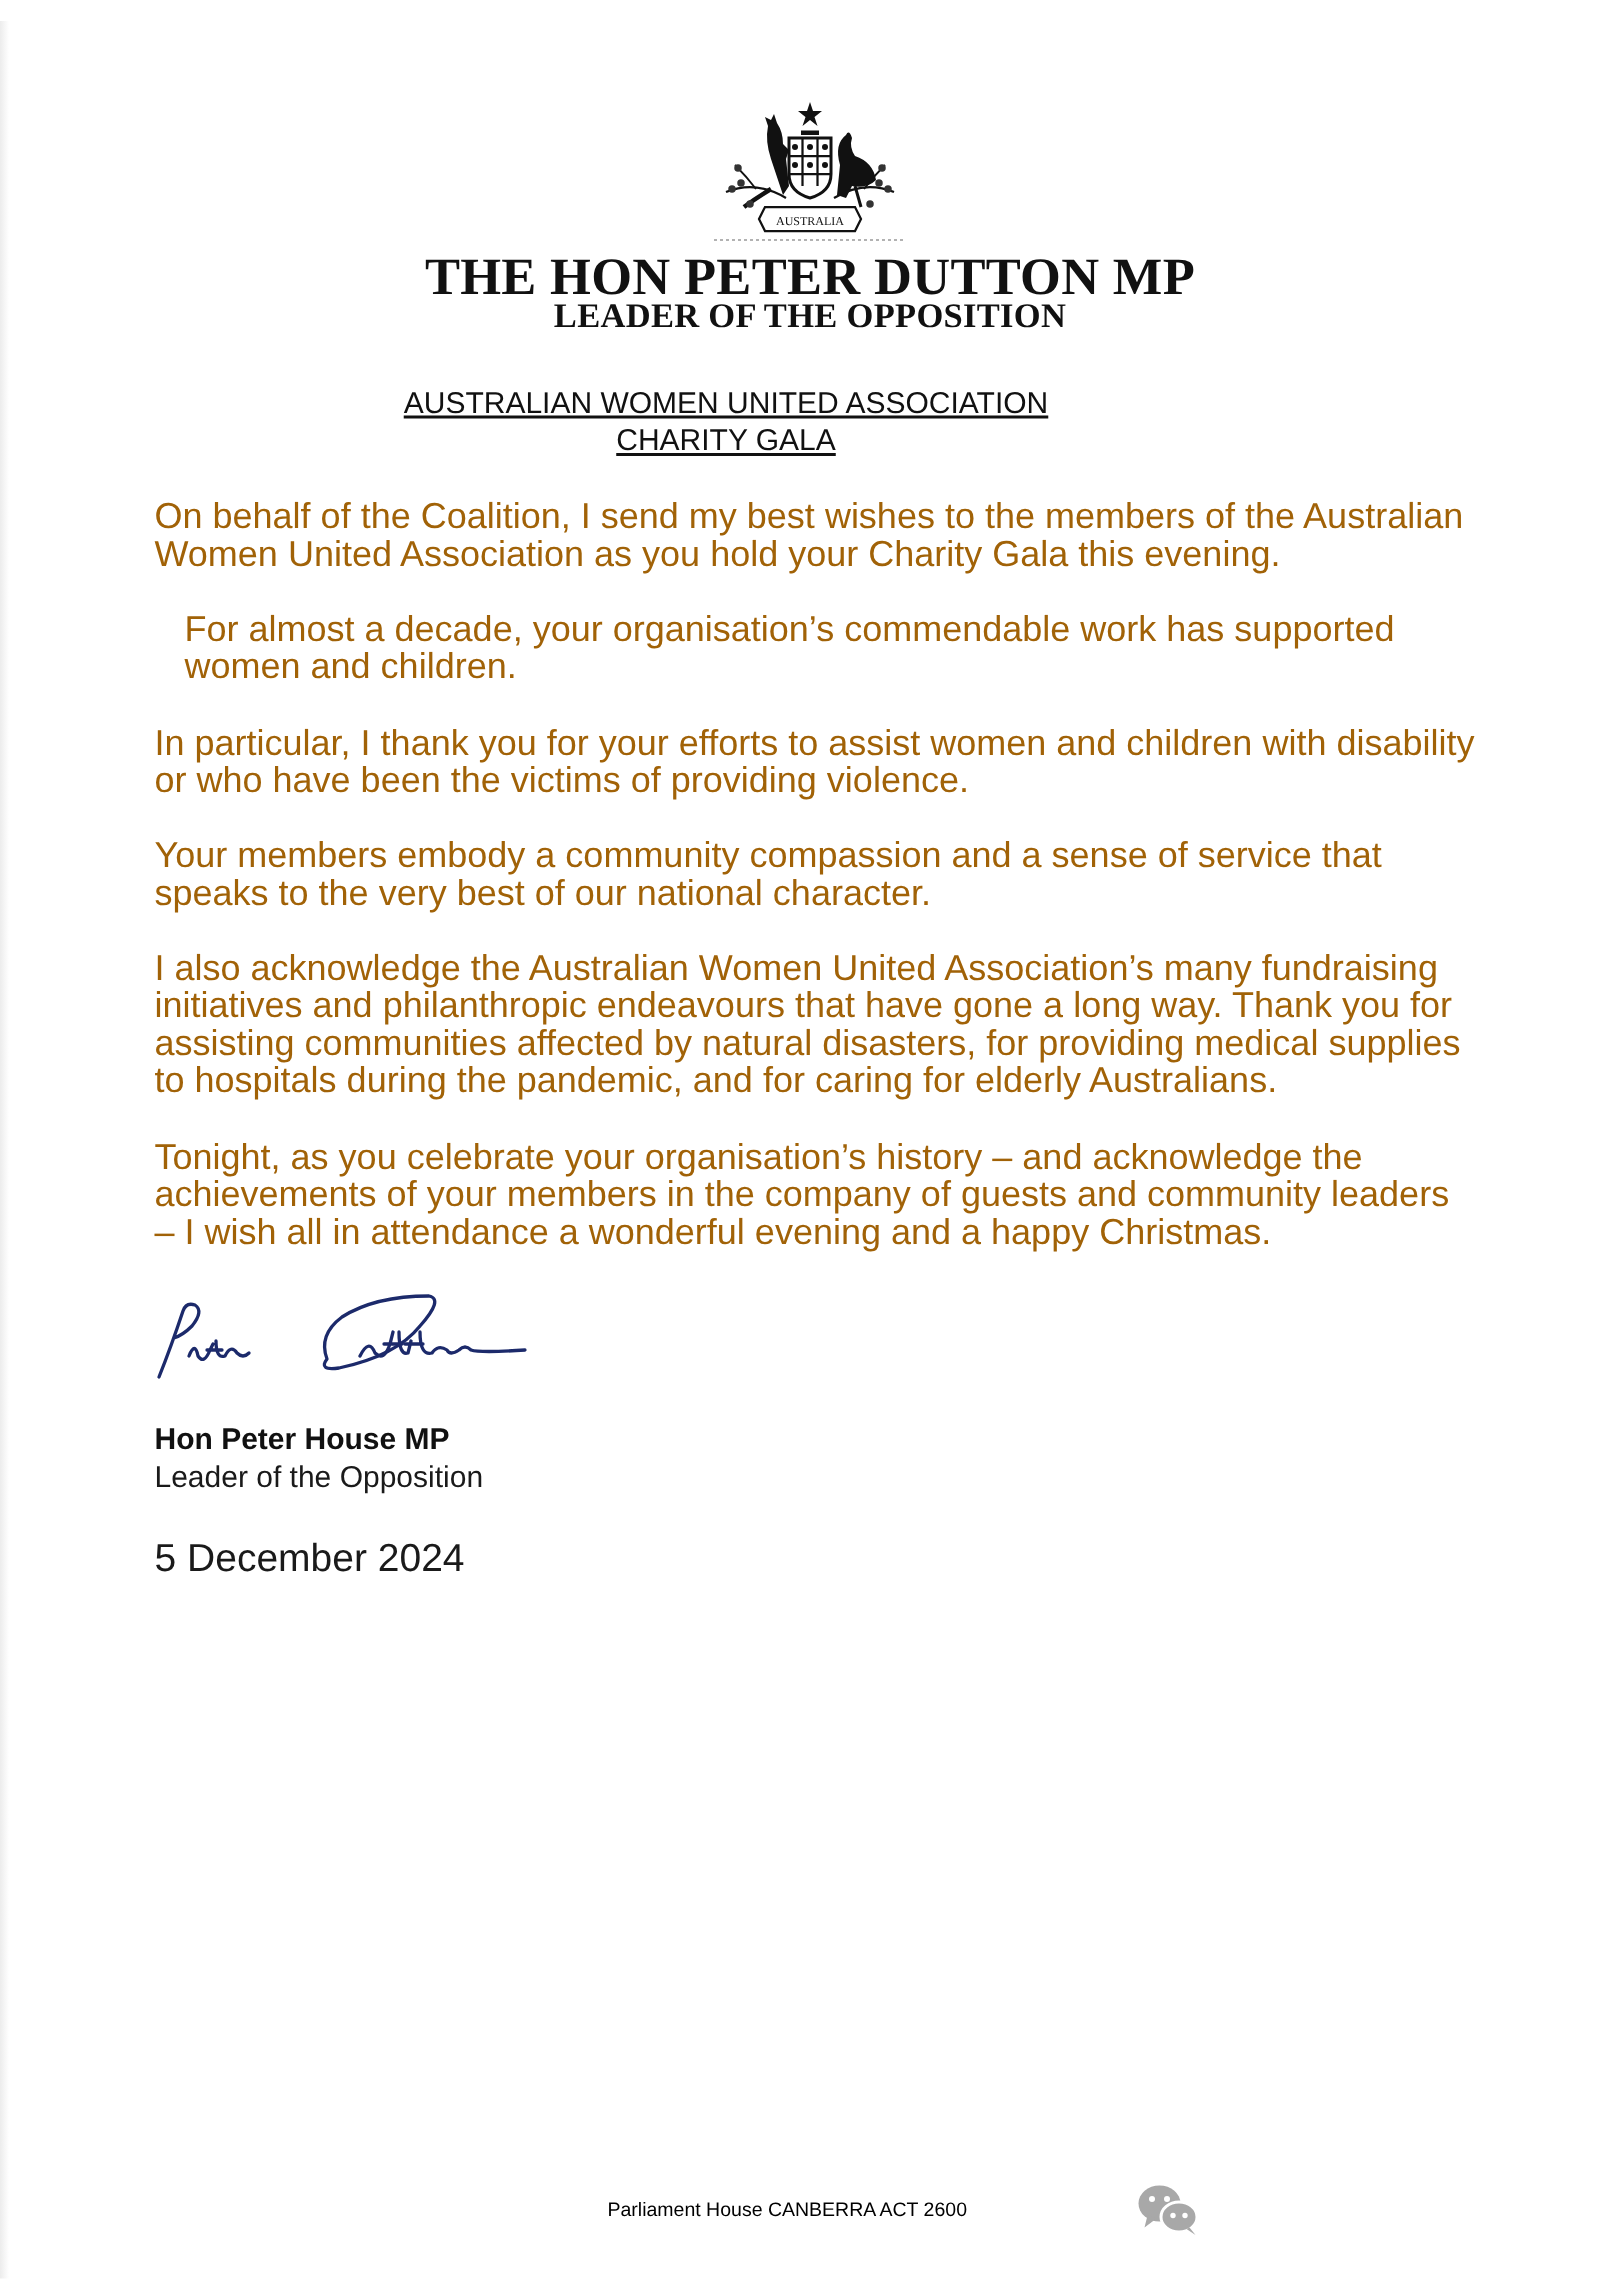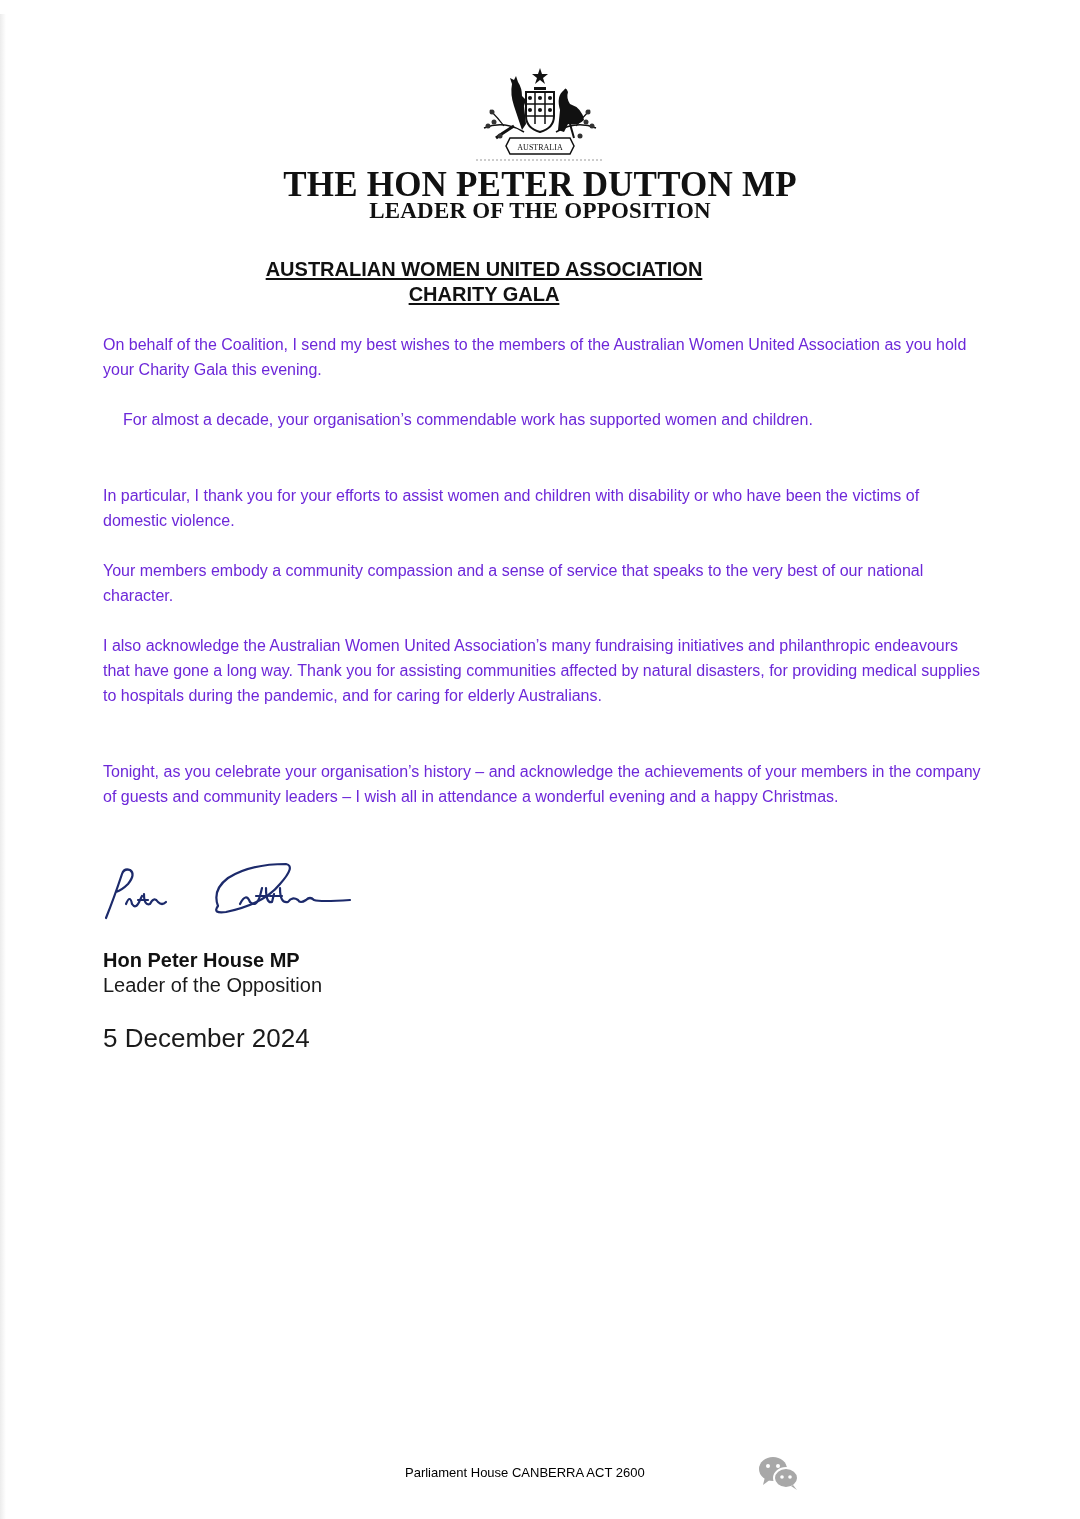--- a/index.html
+++ b/index.html
@@ -7,28 +7,28 @@
   .page-edge { position: absolute; left: 0; top: 14px; width: 6px; height: 1505px; background: linear-gradient(to right, #ececec, #ffffff); }
   .crest { position: absolute; left: 474px; top: 66px; width: 132px; height: 96px; }
   .head-title {
     position: absolute; left: 0; width: 1080px; text-align: center;
     font-family: "Liberation Serif", "DejaVu Serif", serif; font-weight: bold; color: #111;
   }
   .title1 { top: 165px; font-size: 35px; letter-spacing: 0.2px; }
   .title2 { top: 198px; font-size: 23px; letter-spacing: 0.2px; }
   .event-title {
     position: absolute; left: 0; width: 968px; text-align: center;
-    font-family: "Liberation Sans", "DejaVu Sans", sans-serif; font-weight: bold;
+    font-family: "Liberation Sans", "DejaVu Sans", sans-serif; font-weight: normal;
     font-size: 20px; line-height: 25px; top: 257px; color: #111;
   }
   .event-title span { text-decoration: underline; text-underline-offset: 2px; text-decoration-thickness: 1.5px; }
   .body-text {
     position: absolute; left: 103px; width: 880px;
-    font-family: "Liberation Sans", "DejaVu Sans", sans-serif; font-size: 16px;
-    line-height: 25px; color: #6d28d9;
+    font-family: "Liberation Sans", "DejaVu Sans", sans-serif; font-size: 24px;
+    line-height: 25px; color: #a16207;
   }
   .p1 { top: 332px; }
   .p2 { top: 407px; margin-left: 20px; }
   .p3 { top: 483px; }
   .p4 { top: 558px; }
   .p5 { top: 633px; }
   .p6 { top: 759px; }
   .signature { position: absolute; left: 100px; top: 860px; width: 260px; height: 70px; }
   .sign-name {
     position: absolute; left: 103px; top: 949px;
@@ -99,21 +99,21 @@
 <div class="head-title title1">THE HON PETER DUTTON MP</div>
 <div class="head-title title2">LEADER OF THE OPPOSITION</div>
 
 <div class="event-title">
   <span>AUSTRALIAN WOMEN UNITED ASSOCIATION</span><br>
   <span>CHARITY GALA</span>
 </div>
 
 <div class="body-text p1">On behalf of the Coalition, I send my best wishes to the members of the Australian Women United Association as you hold your Charity Gala this evening.</div>
 <div class="body-text p2">For almost a decade, your organisation’s commendable work has supported women and children.</div>
-<div class="body-text p3">In particular, I thank you for your efforts to assist women and children with disability or who have been the victims of domestic violence.</div>
+<div class="body-text p3">In particular, I thank you for your efforts to assist women and children with disability or who have been the victims of providing violence.</div>
 <div class="body-text p4">Your members embody a community compassion and a sense of service that speaks to the very best of our national character.</div>
 <div class="body-text p5">I also acknowledge the Australian Women United Association’s many fundraising initiatives and philanthropic endeavours that have gone a long way. Thank you for assisting communities affected by natural disasters, for providing medical supplies to hospitals during the pandemic, and for caring for elderly Australians.</div>
 <div class="body-text p6">Tonight, as you celebrate your organisation’s history – and acknowledge the achievements of your members in the company of guests and community leaders – I wish all in attendance a wonderful evening and a happy Christmas.</div>
 
 <svg class="signature" viewBox="0 0 260 70">
   <g fill="none" stroke="#1c2a6b" stroke-width="2.2" stroke-linecap="round" stroke-linejoin="round">
 
     <path d="M6,58 Q14,38 22,14 Q24,8 30,10 Q36,14 28,24 Q22,30 16,32"></path>
     <path d="M26,44 Q30,34 32,44 Q36,50 40,40 L42,36 M38,40 L48,40 M44,34 Q44,46 50,44 Q54,36 58,42 Q62,46 66,42"></path>
 

